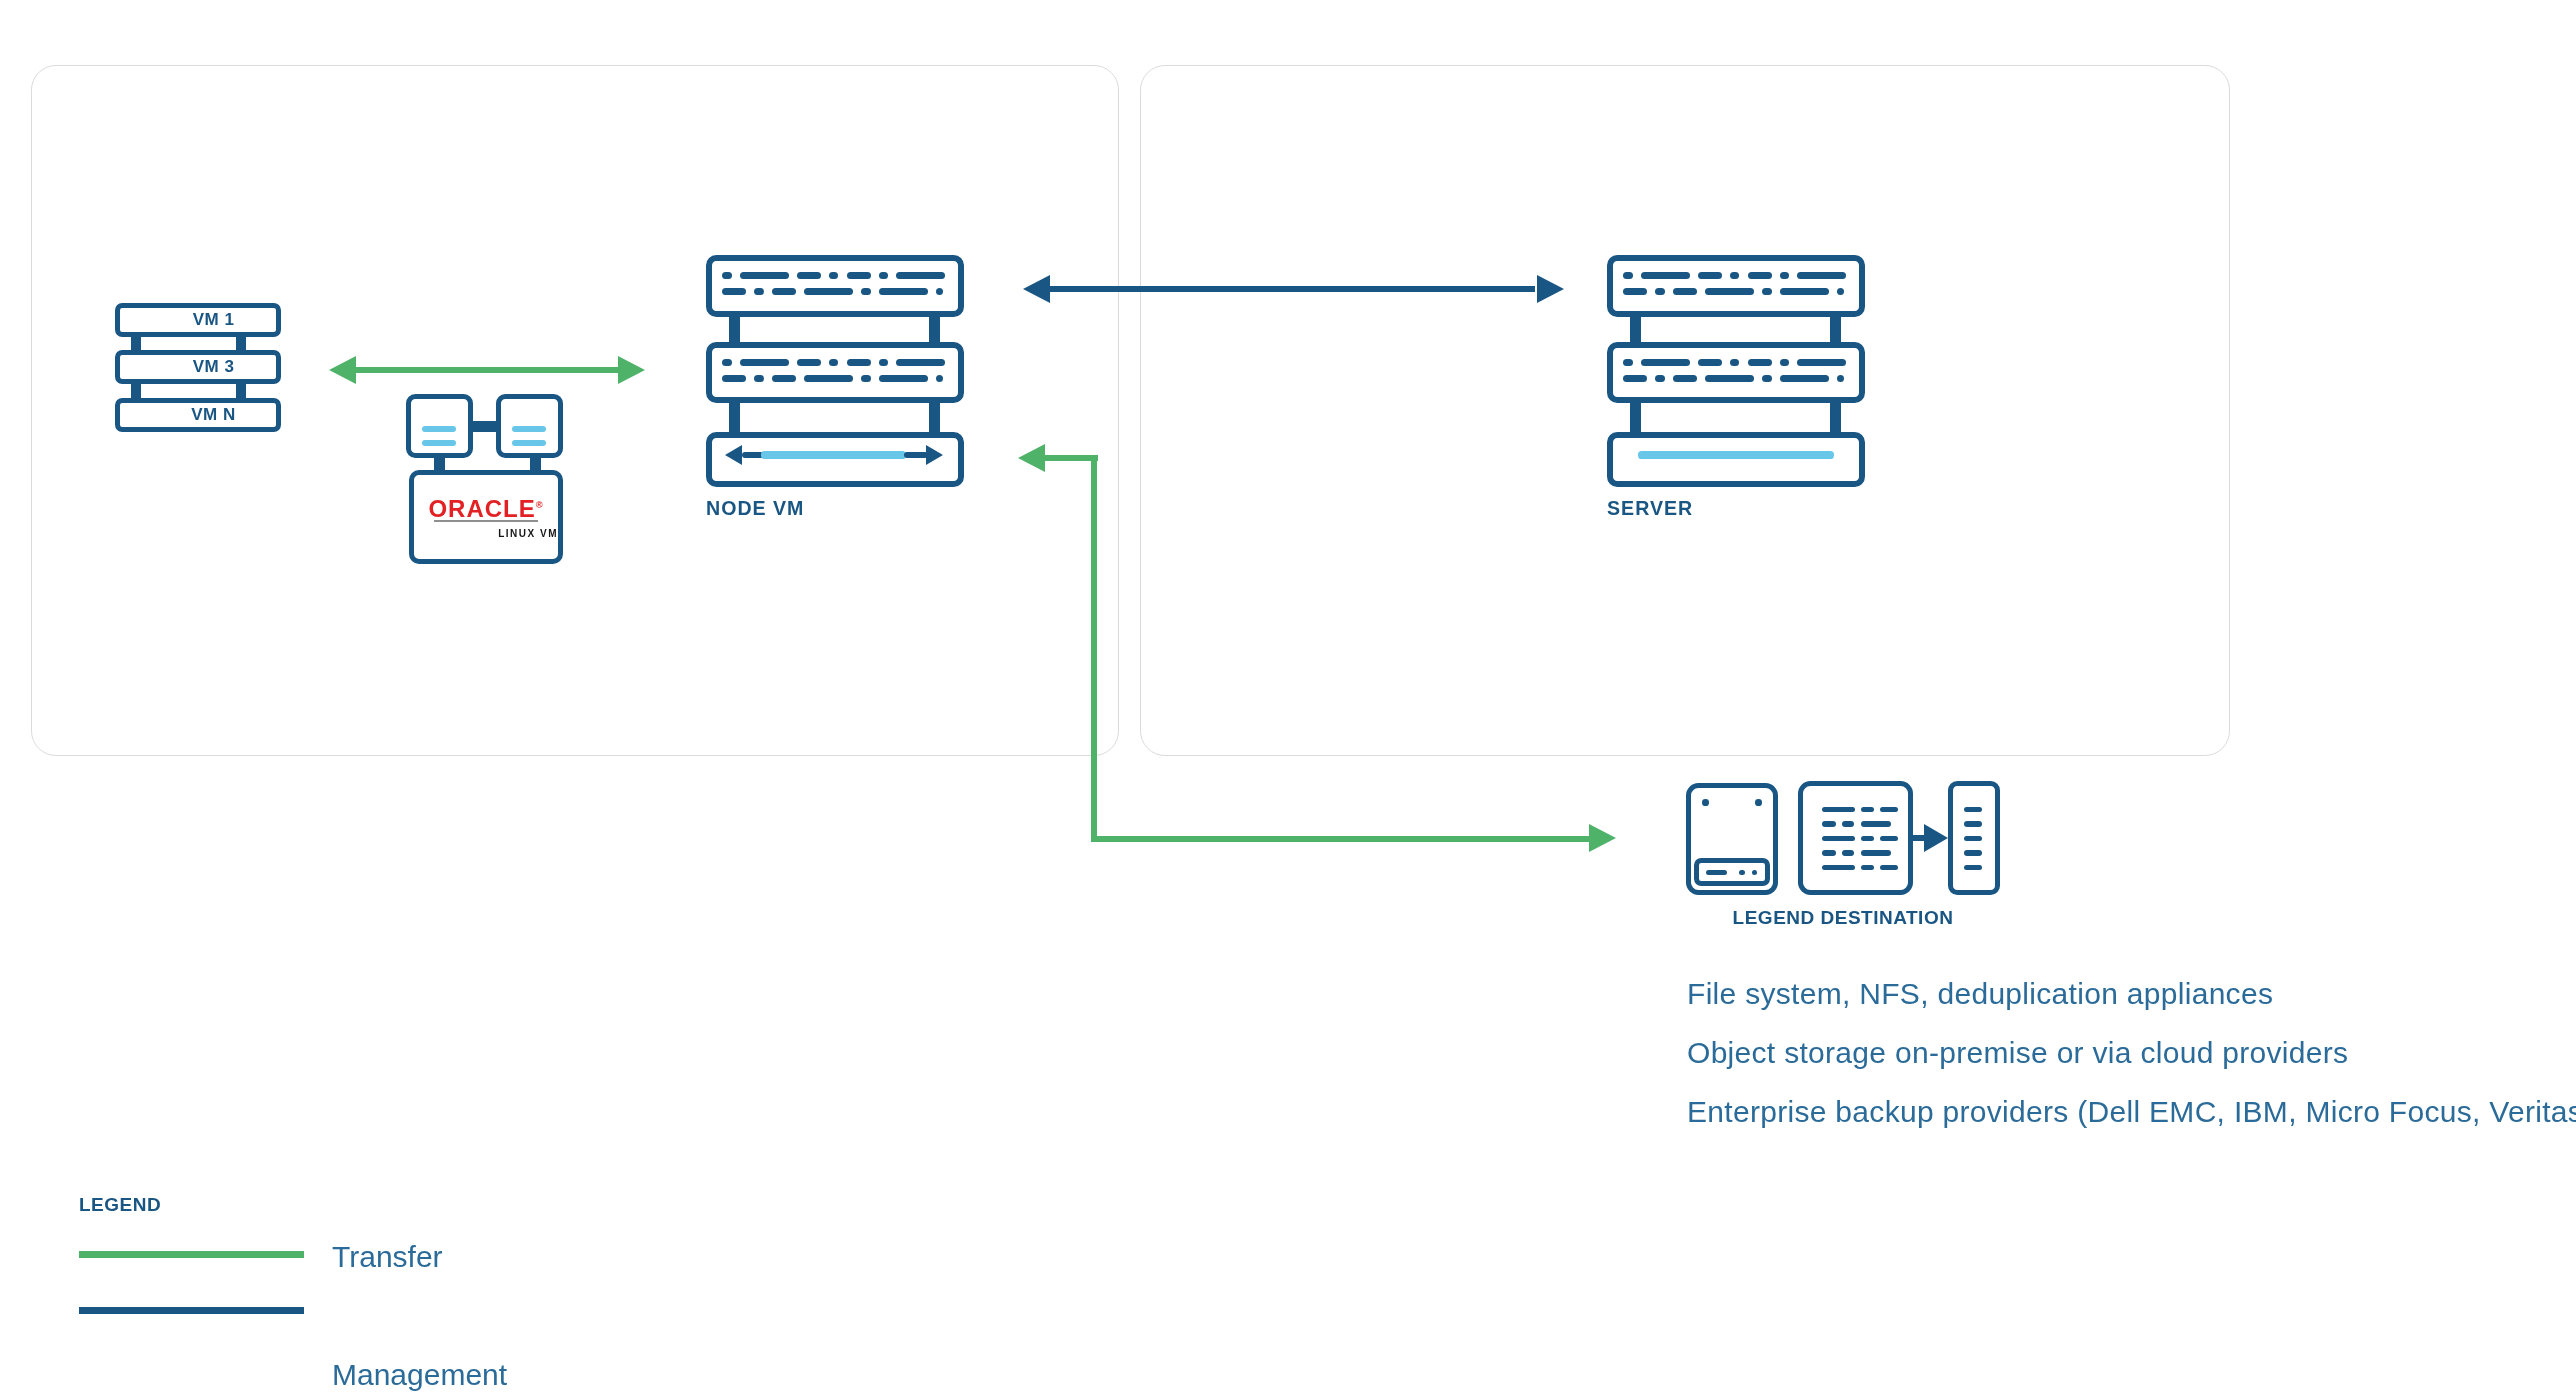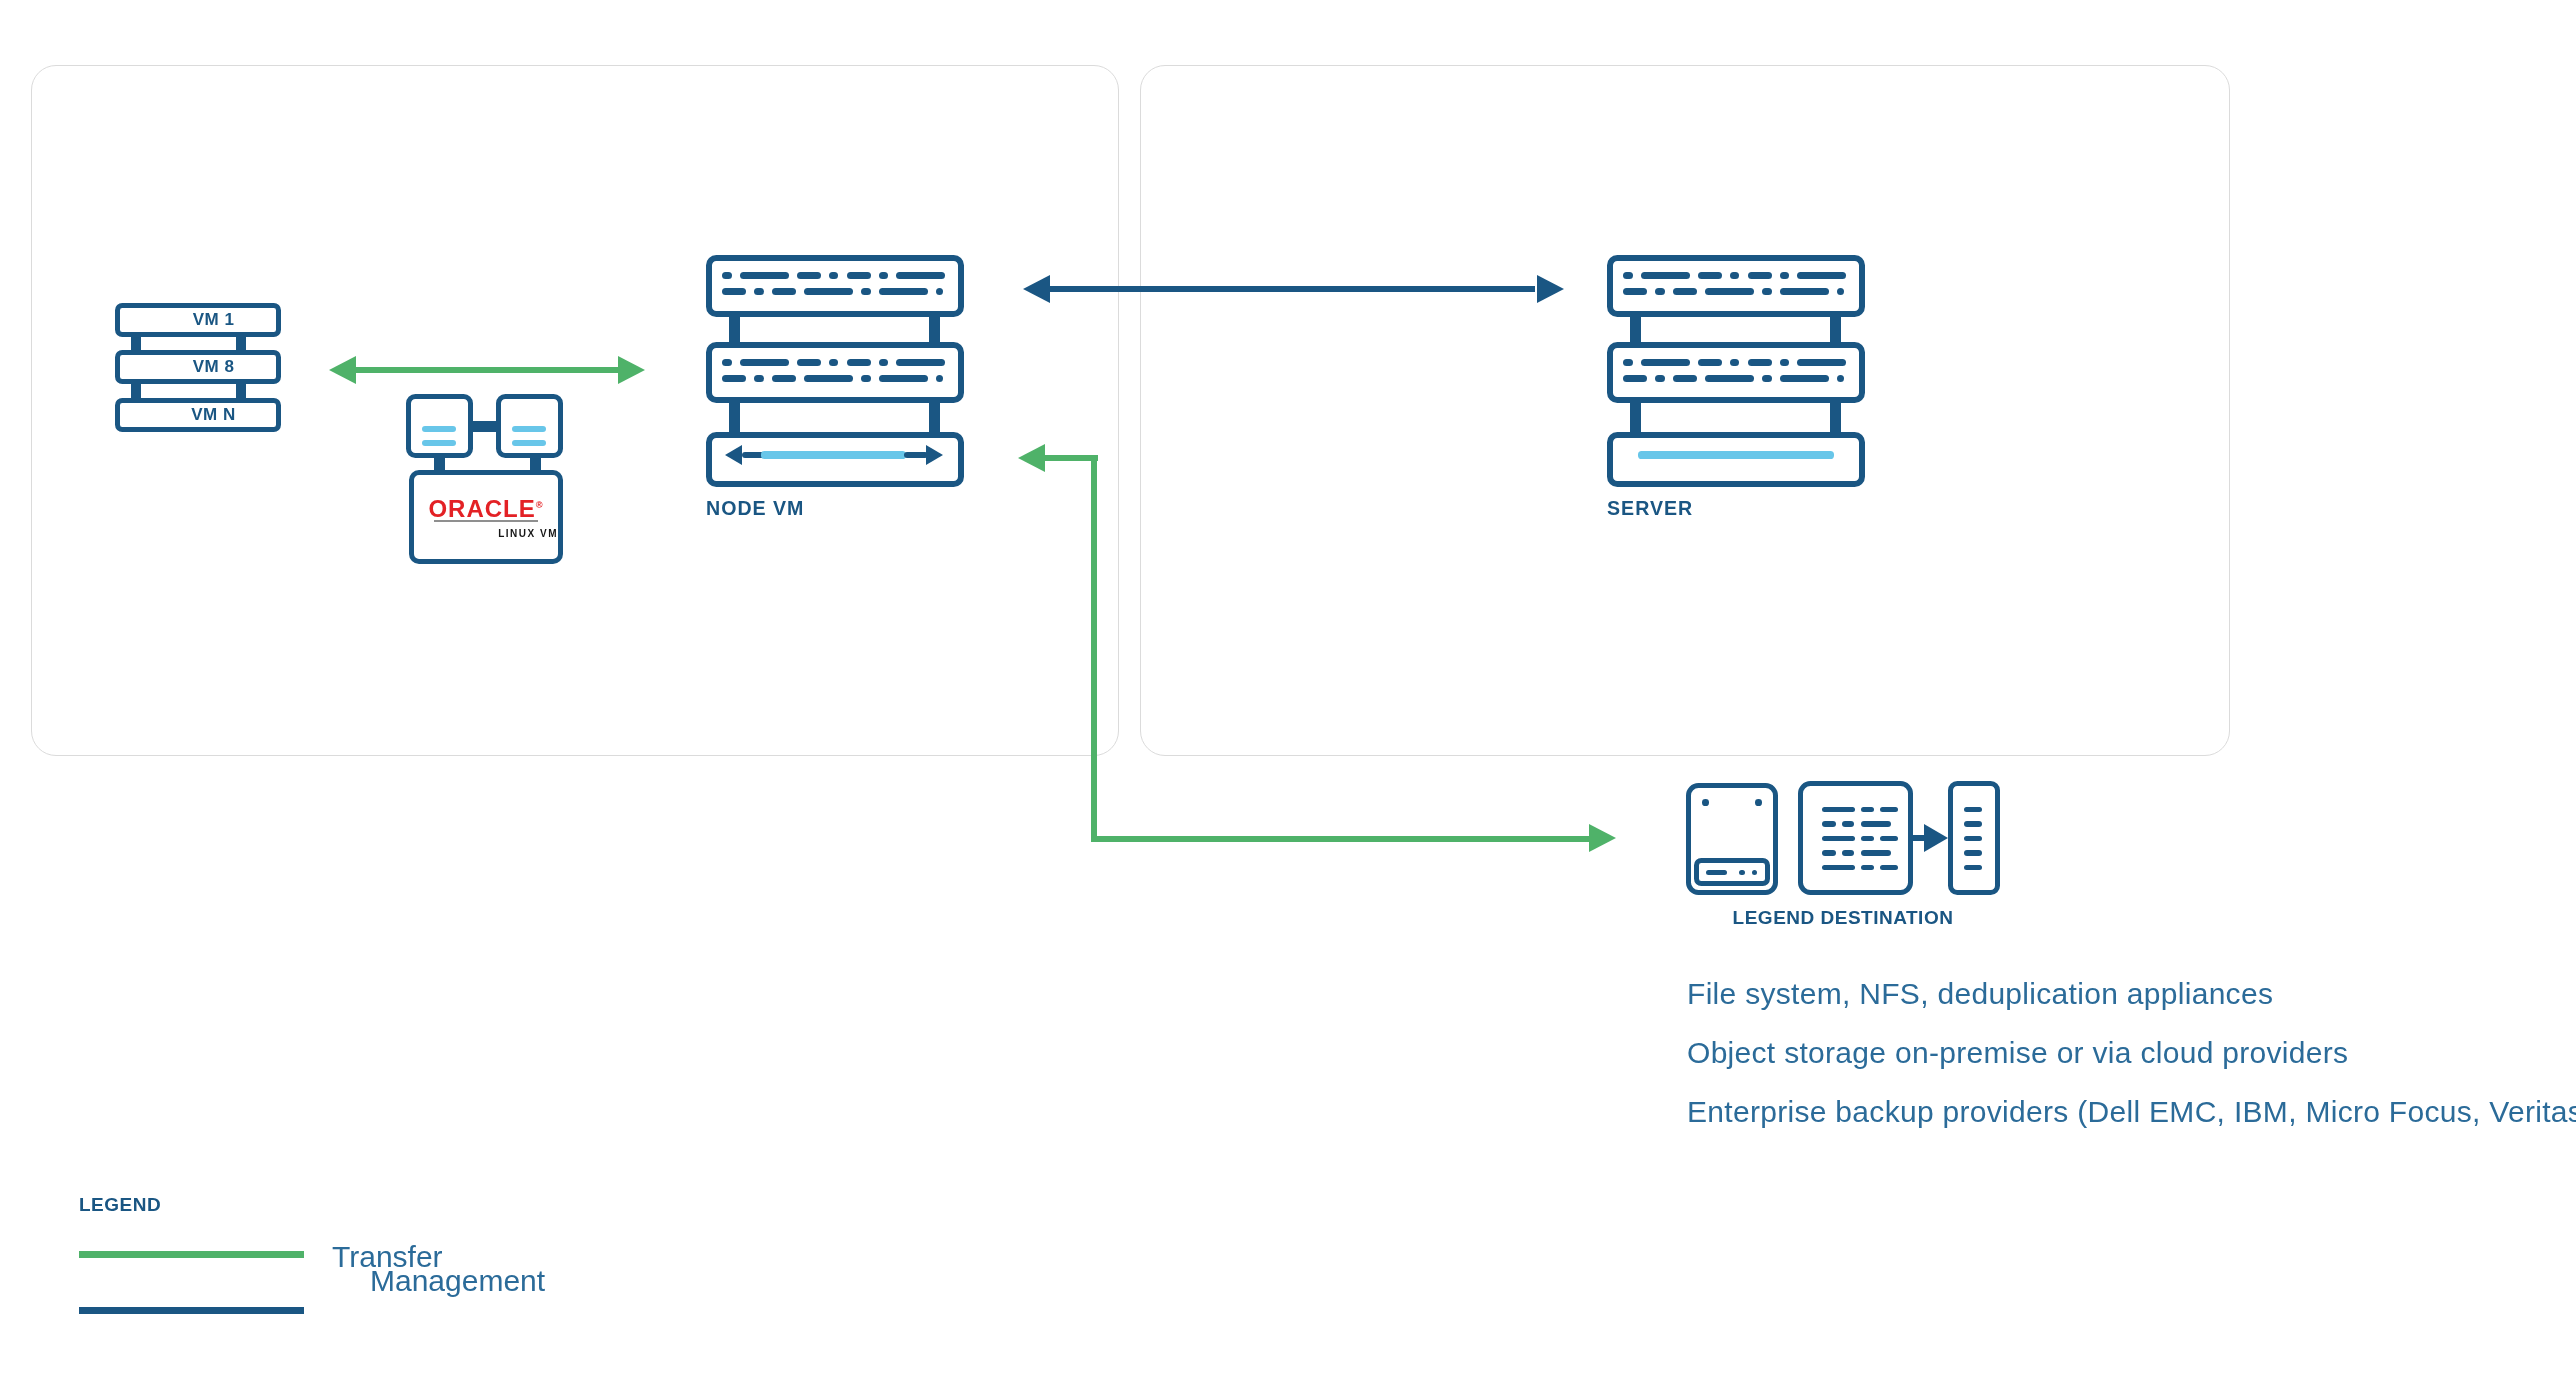--- a/index.html
+++ b/index.html
@@ -67,21 +67,21 @@
 
 <div class="abs" style="left:115px;top:303px;width:146px;height:129px;">
   <div class="vmbar" style="left:15.5px;top:30px;height:24px;"></div>
   <div class="vmbar" style="left:121px;top:30px;height:24px;"></div>
   <div class="vmbar" style="left:15.5px;top:77px;height:24px;"></div>
   <div class="vmbar" style="left:121px;top:77px;height:24px;"></div>
   <div class="vmbox" style="top:0;">
       <span>VM 1</span>
     </div>
   <div class="vmbox" style="top:47px;">
-      <span>VM 8</span>
+      <span>VM 3</span>
     </div>
   <div class="vmbox" style="top:95px;">
       <span>VM N</span>
     </div>
 </div>
 
 <div>
   <div class="head l-green" style="left:329px;top:356px;"></div>
   <div class="line-green" style="left:353px;top:367px;width:268px;height:6.2px;"></div>
   <div class="head r-green" style="left:618px;top:356px;"></div>
@@ -316,15 +316,15 @@
     <div>Object storage on-premise or via cloud providers</div>
     <div>Enterprise backup providers (Dell EMC, IBM, Micro Focus, Veritas)</div>
   </div>
 </div>
 
 <div>
   <div class="legend-title">LEGEND</div>
   <div class="line-green" style="left:79px;top:1251px;width:225px;height:6.7px;"></div>
   <div class="legend-label" style="top:1240px;">Transfer</div>
   <div class="line-ink" style="left:79px;top:1307px;width:225px;height:6.7px;"></div>
-  <div class="legend-label" style="top:1264px;margin-left:38px;">Management</div>
+  <div class="legend-label" style="top:1358px;">Management</div>
 </div>
 
 
 </body></html>

